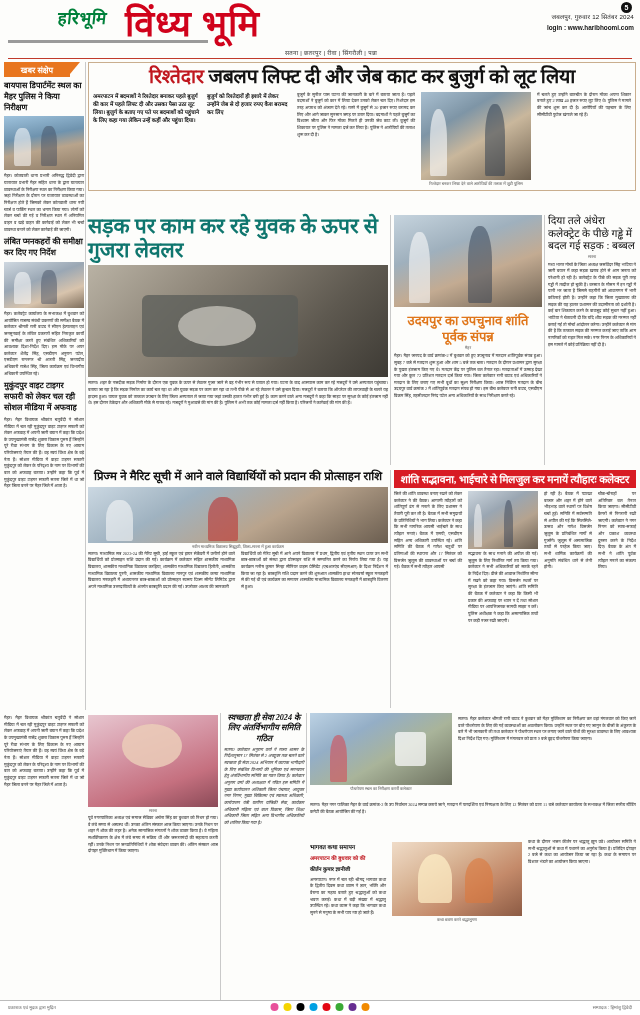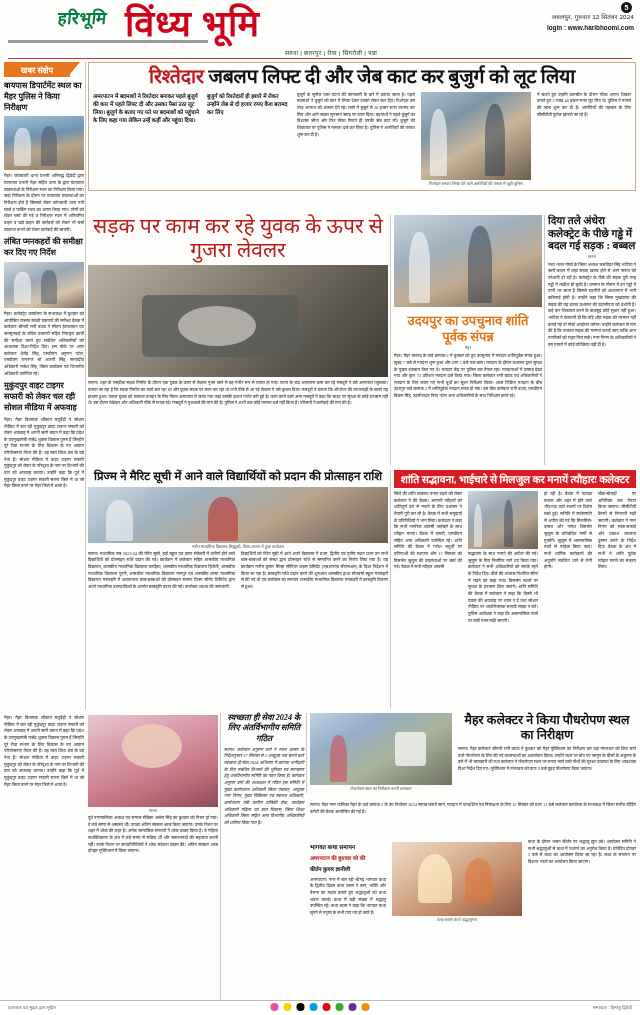--- a/index.html
+++ b/index.html
@@ -69,37 +69,37 @@
   .cols3>div{flex:1;}
   .lead-sub{font-size:5.6px;font-weight:bold;line-height:1.45;color:#111;margin-bottom:2px;}
   .lead-photo{height:88px;background:linear-gradient(150deg,#a9bfd0 0%,#7e95a6 30%,#c9b79c 55%,#6d5f4e 100%);position:relative;overflow:hidden;}
   .lead-photo:before{content:"";position:absolute;left:8%;top:20%;width:16%;height:76%;background:rgba(250,250,250,.62);border-radius:45% 45% 6% 6%;}
   .lead-photo:after{content:"";position:absolute;left:58%;top:14%;width:18%;height:82%;background:rgba(40,55,75,.5);border-radius:45% 45% 6% 6%;}
   .cap{font-size:4px;color:#444;margin-top:1px;text-align:center;}
 
   
   .sec2{position:absolute;left:88px;top:215px;width:300px;}
   .sec2-head{
-    font-size:21px;font-weight:normal;line-height:1.13;color:#b91c1c;
-    font-family:"Liberation Serif",serif;text-align:center;
+    font-size:21px;font-weight:bold;line-height:1.13;color:#0f766e;
+    font-family:"Liberation Serif",serif;
   }
   .sec2-photo{height:112px;margin-top:3px;background:linear-gradient(135deg,#b9b2a4 0%,#8d8578 35%,#5e5950 70%,#3d3a34 100%);position:relative;overflow:hidden;}
   .sec2-photo:before{content:"";position:absolute;left:18%;top:26%;width:52%;height:56%;background:rgba(90,92,88,.75);border-radius:6px;}
   .sec2-photo:after{content:"";position:absolute;left:30%;top:36%;width:26%;height:36%;background:rgba(200,198,190,.75);border-radius:50%;}
 
   .sec3{position:absolute;left:394px;top:215px;width:148px;}
   .sec3-photo{height:92px;background:linear-gradient(160deg,#c6d4de 0%,#9fb0bd 35%,#c3ab92 62%,#6f6354 100%);position:relative;overflow:hidden;}
   .sec3-photo:before{content:"";position:absolute;left:10%;top:18%;width:14%;height:78%;background:rgba(250,250,250,.6);border-radius:45% 45% 6% 6%;}
   .sec3-photo:after{content:"";position:absolute;left:50%;top:12%;width:16%;height:84%;background:rgba(45,60,80,.5);border-radius:45% 45% 6% 6%;}
   .sec3-head{
     font-size:13px;font-weight:bold;color:#e0761a;line-height:1.2;text-align:center;
     font-family:"Liberation Serif",serif;margin-top:6px;
   }
   .sec4{position:absolute;left:548px;top:215px;width:88px;}
-  .sec4-head{font-size:10.5px;font-weight:bold;line-height:1.2;color:#111;font-family:"Liberation Serif",serif;}
+  .sec4-head{font-size:10.5px;font-weight:normal;line-height:1.2;color:#111;font-family:"Liberation Serif",serif;}
 
   
   .mid-left{position:absolute;left:88px;top:470px;width:300px;}
   .mid-head{font-size:11.5px;font-weight:bold;line-height:1.2;color:#111;font-family:Liberation Sans, sans-serif;text-align:center;}
   .mid-photo{height:56px;margin-top:3px;background:linear-gradient(150deg,#cbd8e2 0%,#9fb2c0 30%,#b9a48d 60%,#6b5e50 100%);position:relative;overflow:hidden;}
   .mid-photo:before{content:"";position:absolute;left:6%;top:24%;width:9%;height:72%;background:rgba(250,250,250,.58);border-radius:45% 45% 6% 6%;}
   .mid-photo:after{content:"";position:absolute;left:40%;top:18%;width:10%;height:78%;background:rgba(190,40,40,.55);border-radius:45% 45% 6% 6%;}
 
   .redbar{
     background:#d81c24;color:#fff;font-size:10.5px;font-weight:bold;text-align:center;
@@ -273,21 +273,20 @@
   <div class="low-b">
     <div class="low-b-head">स्वच्छता ही सेवा 2024 के लिए अंतर्विभागीय समिति गठित</div>
     <div class="body-txt" style="margin-top:3px;">सतना। कलेक्टर अनुराग वर्मा ने राज्य शासन के निर्देशानुसार 17 सितंबर से 2 अक्टूबर तक चलने वाले स्वच्छता ही सेवा 2024 अभियान में व्यापक भागीदारी के लिए संबंधित विभागों की भूमिका एवं समन्वयन हेतु अंतर्विभागीय समिति का गठन किया है। कलेक्टर अनुराग वर्मा की अध्यक्षता में गठित इस समिति में मुख्य कार्यपालन अधिकारी जिला पंचायत, आयुक्त नगर निगम, मुख्य चिकित्सा एवं स्वास्थ्य अधिकारी, कार्यपालन यंत्री ग्रामीण यांत्रिकी सेवा, कार्यक्रम अधिकारी महिला एवं बाल विकास, जिला शिक्षा अधिकारी जिला सहित अन्य विभागीय अधिकारियों को शामिल किया गया है।</div>
   </div>
 
   <div class="low-c">
     <div class="low-c-photo"></div>
     <div class="cap">पौधरोपण स्थल का निरीक्षण करतीं कलेक्टर</div>
   </div>
   <div class="low-d">
-    <div class="low-d-head">मैहर कलेक्टर ने किया पौधरोपण स्थल का निरीक्षण</div>
     <div class="body-txt" style="margin-top:3px;">सतना। मैहर कलेक्टर श्रीमती रानी बाटड ने बुधवार को मैहर मुक्तिधाम का निरीक्षण कर वहां मंगलवार को किए जाने वाले पौधरोपण के लिए की गई व्यवस्थाओं का अवलोकन किया। उन्होंने स्थल पर बोए गए जामुन के बीजों के अंकुरण के बारे में भी जानकारी ली तथा कलेक्टर ने पौधरोपण स्थल पर लगाए जाने वाले पौधों की सुरक्षा व्यवस्था के लिए आवश्यक दिशा निर्देश दिए गए। मुक्तिधाम में मंगलवार को प्रातः 9 बजे वृहद पौधरोपण किया जाएगा।</div>
   </div>
   <div class="vline" style="left:306px;top:713px;height:80px;"></div>
   <div class="vline" style="left:220px;top:713px;height:290px;"></div>
 
   <div class="standing">
     <div class="body-txt" style="margin-top:2px;">सतना। मैहर नगर पालिका मैहर के वार्ड क्रमांक-2 के उप निर्वाचन 2024 सम्पन्न कराये जाने, मतदान में पारदर्शिता एवं निष्पक्षता के लिए 12 सितंबर को प्रातः 11 बजे कलेक्टर कार्यालय के सभाकक्ष में जिला स्तरीय स्टैंडिंग कमेटी की बैठक आयोजित की गई है।</div>
   </div>
 
   <div class="bhagwat">

